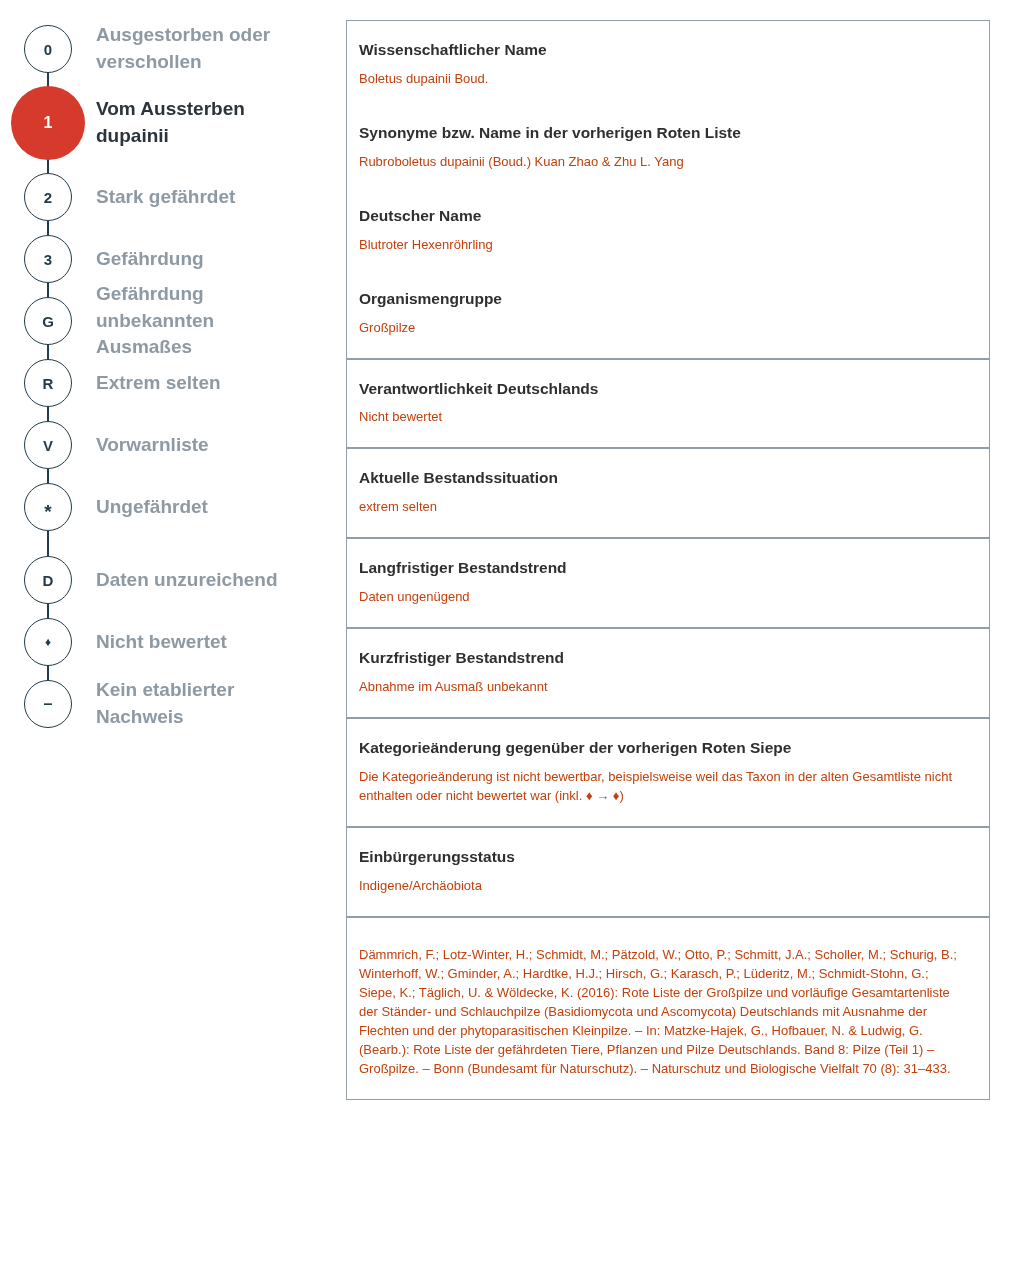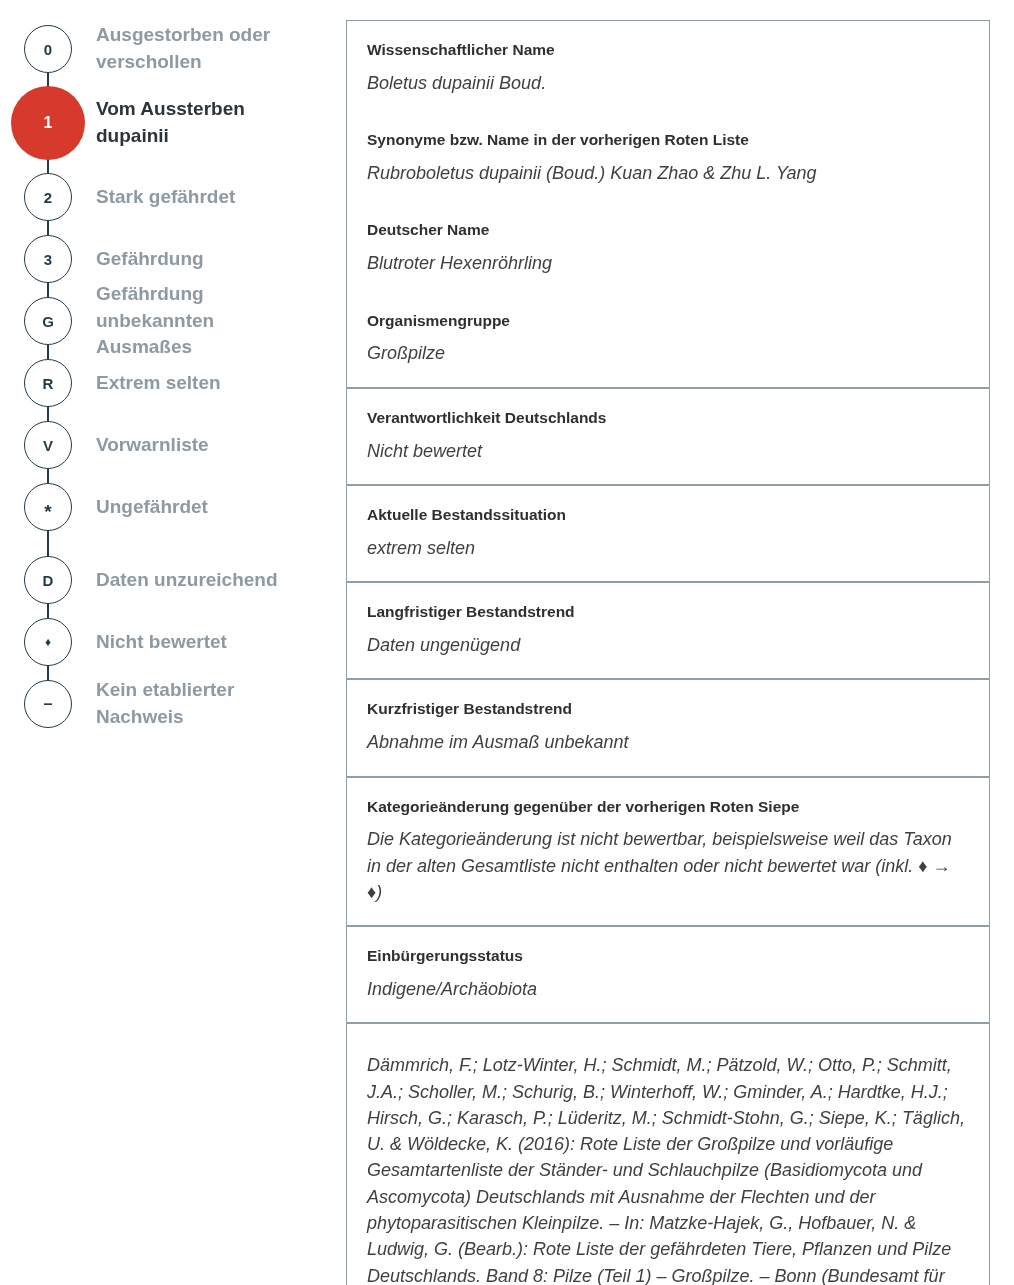--- a/index.html
+++ b/index.html
@@ -28,26 +28,26 @@
   .row.star .circle { font-size:19px; padding-top:9px; }
   .row.diamond .circle { font-size:12px; }
   .row.dash .circle { font-size:16px; }
   .lbl { width:212px; font-weight:bold; font-size:19px; line-height:1.42; color:#8d99a3; }
   .row.active .lbl { color:#2c343b; }
 
   
   .panel { position:absolute; left:346px; top:20px; width:644px; }
   .box {
     box-sizing:border-box; border:1px solid #929ea6; background:#fff;
-    padding:19px 24px 20px 20px;
+    padding:19px 24px 20px 12px;
   }
   .field { margin-bottom:34px; }
   .field:last-child { margin-bottom:0; }
   .flabel { margin:0; font-size:15.5px; font-weight:bold; color:#2f2f2f; line-height:1.35; }
-  .fvalue { margin:9px 0 0 0; font-size:18px; font-weight:normal; color:#404040; line-height:1.46;font-style:italic; }
+  .fvalue { margin:9px 0 0 0; font-size:13px; font-weight:normal; color:#c2410c; line-height:1.46; }
 </style>
 </head>
 <body>
 
 <div class="page">
 
   <aside class="sidebar">
     <div class="timeline">
 
       <div class="row">

